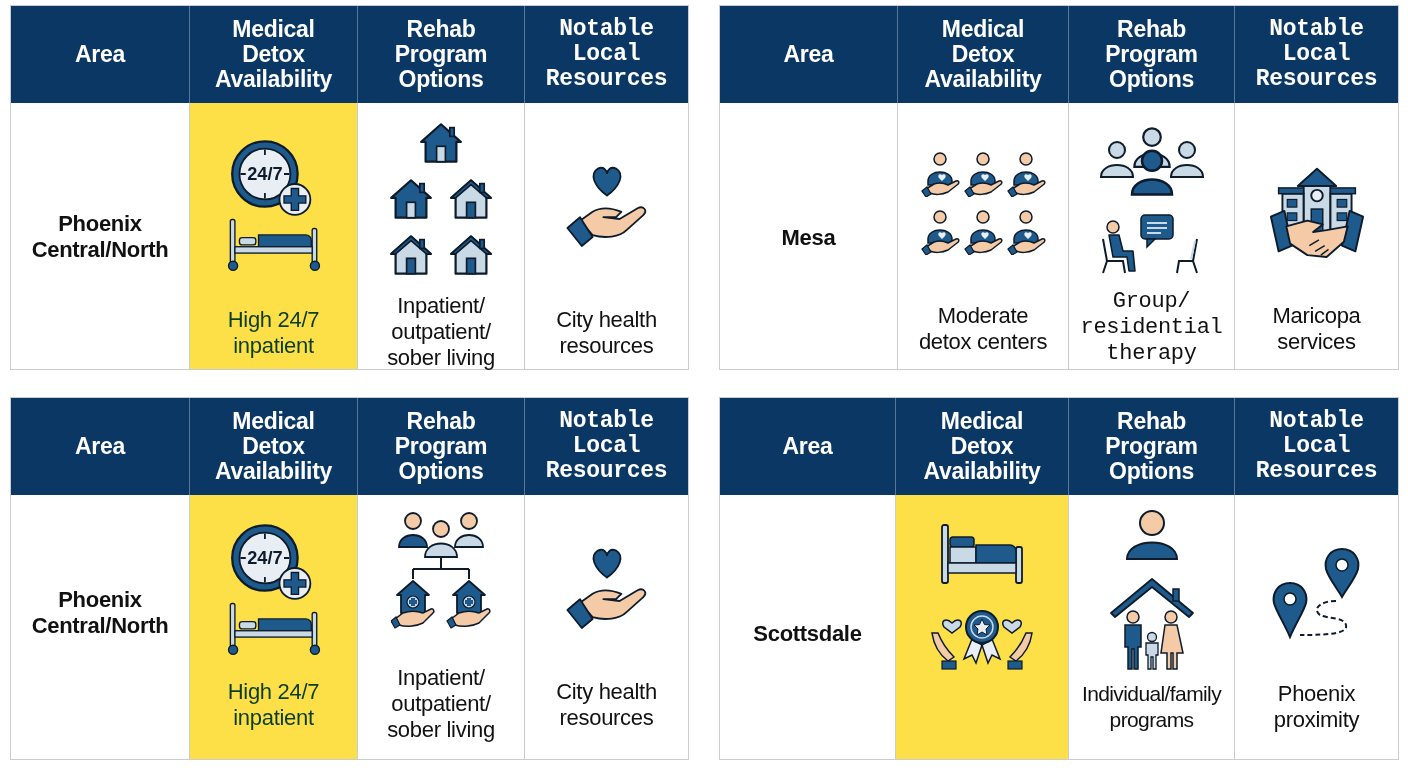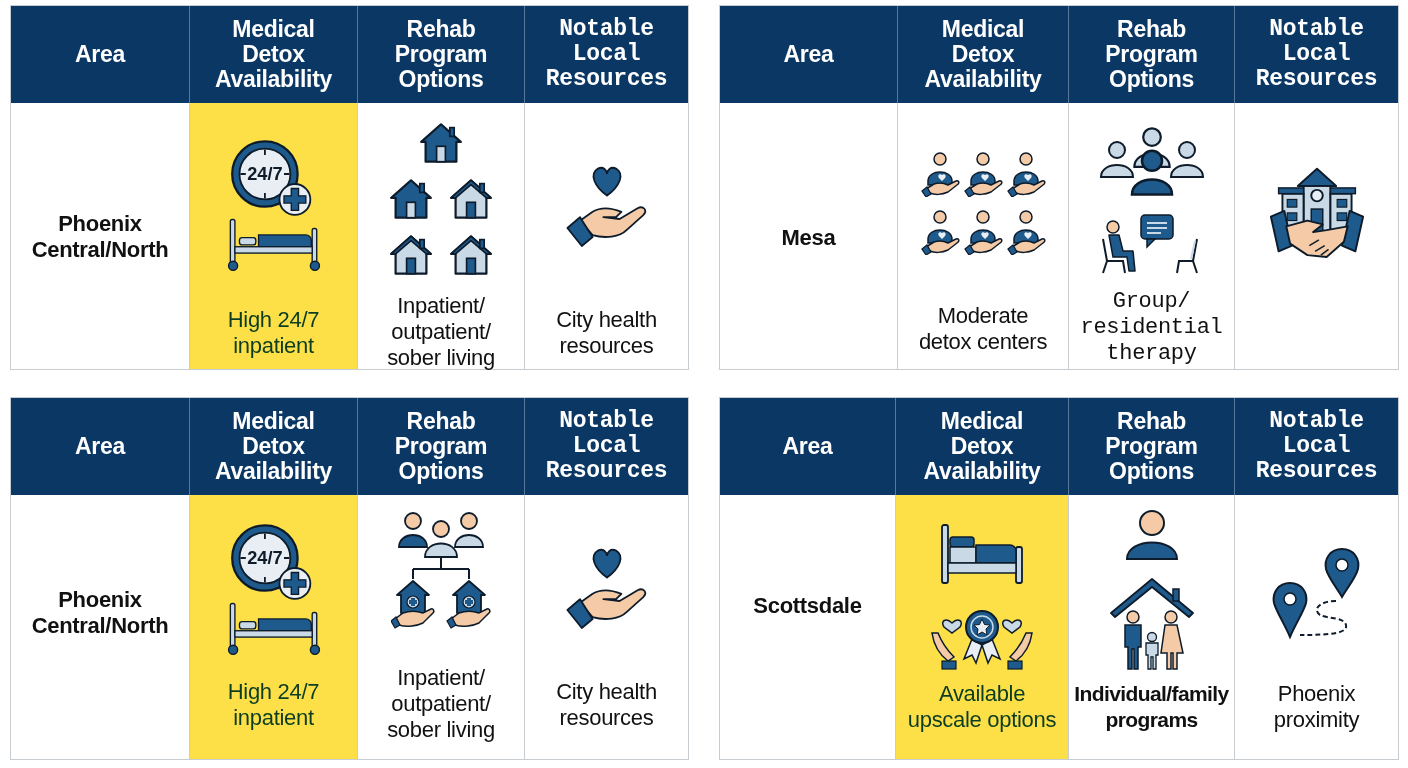--- a/index.html
+++ b/index.html
@@ -228,20 +228,22 @@
         <rect x="64" y="32" width="26" height="6" fill="#1e5a8c" stroke="#0d1b2a" stroke-width="1.5"></rect>
         <rect x="19" y="44" width="10" height="8" fill="#1e5a8c" stroke="#0d1b2a" stroke-width="1.2"></rect>
         <rect x="19" y="58" width="10" height="8" fill="#1e5a8c" stroke="#0d1b2a" stroke-width="1.2"></rect>
         <rect x="71" y="44" width="10" height="8" fill="#1e5a8c" stroke="#0d1b2a" stroke-width="1.2"></rect>
         <rect x="71" y="58" width="10" height="8" fill="#1e5a8c" stroke="#0d1b2a" stroke-width="1.2"></rect>
         <path d="M2 62 L16 56 L24 92 L10 98 Z" fill="#1e5a8c" stroke="#0d1b2a" stroke-width="2" stroke-linejoin="round"></path>
         <path d="M98 62 L84 56 L76 92 L90 98 Z" fill="#1e5a8c" stroke="#0d1b2a" stroke-width="2" stroke-linejoin="round"></path>
         <path d="M18 72 L40 66 L56 70 L46 78 L60 76 L82 72 L78 88 L60 104 L40 102 L22 90 Z" fill="#f5cba7" stroke="#0d1b2a" stroke-width="2" stroke-linejoin="round"></path>
         <path d="M42 92 L52 86 M48 98 L58 92 M54 102 L62 96" stroke="#0d1b2a" stroke-width="1.5"></path>
       </svg>
+      <div class="cell-text" style="top:200px;">Maricopa
+services</div>
     </div>
   </div>
 </div>
 
 <div class="tbl" style="left:10px; top:397px; width:679px; height:363px;">
   <div class="hdr" style="height:97px;">
     <div class="hc" style="width:179px;">Area</div>
     <div class="hc" style="width:168px;">Medical
 Detox
 Availability</div>
@@ -310,21 +312,21 @@
 Availability</div>
     <div class="hc" style="width:166px;">Rehab
 Program
 Options</div>
     <div class="hc" style="width:163px;">Notable
 Local
 Resources</div>
   </div>
   <div class="body" style="top:97px;">
     <div class="bc" style="width:176px;">
-      <div class="area-label" style="top:98px;">Scottsdale</div>
+      <div class="area-label" style="top:126px;">Scottsdale</div>
     </div>
     <div class="bc green" style="width:173px;">
       <svg class="icon" style="top:28px;" width="112" height="150" viewBox="0 0 112 150">
         <rect x="16" y="2" width="6" height="58" rx="2" fill="#c9d9e6" stroke="#0d1b2a" stroke-width="1.8"></rect>
         <rect x="90" y="24" width="6" height="36" rx="2" fill="#c9d9e6" stroke="#0d1b2a" stroke-width="1.8"></rect>
         <rect x="24" y="14" width="24" height="10" rx="3" fill="#1e5a8c" stroke="#0d1b2a" stroke-width="1.5"></rect>
         <rect x="24" y="24" width="26" height="16" fill="#c9d9e6" stroke="#0d1b2a" stroke-width="1.5"></rect>
         <path d="M50 22 h34 a6 6 0 0 1 6 6 v12 h-40 Z" fill="#1e5a8c" stroke="#0d1b2a" stroke-width="1.5"></path>
         <rect x="22" y="40" width="68" height="10" fill="#c9d9e6" stroke="#0d1b2a" stroke-width="1.5"></rect>
         <path d="M46 116 L38 136 L46 132 L50 140 L56 122 Z" fill="#e8eef3" stroke="#0d1b2a" stroke-width="1.5"></path>
@@ -332,37 +334,35 @@
         <circle cx="56" cy="104" r="16" fill="#1e5a8c" stroke="#0d1b2a" stroke-width="2"></circle>
         <circle cx="56" cy="104" r="11" fill="none" stroke="#c9d9e6" stroke-width="1.5"></circle>
         <path d="M56 96 L58.5 101.5 L64 102 L60 106 L61 112 L56 109 L51 112 L52 106 L48 102 L53.5 101.5 Z" fill="#e8eef3" stroke="#0d1b2a" stroke-width="1"></path>
         <path d="M26 100 C20 94 14 98 18 104 L26 110 L34 104 C38 98 32 94 26 100 Z" fill="#c9d9e6" stroke="#0d1b2a" stroke-width="1.5"></path>
         <path d="M86 100 C80 94 74 98 78 104 L86 110 L94 104 C98 98 92 94 86 100 Z" fill="#c9d9e6" stroke="#0d1b2a" stroke-width="1.5"></path>
         <path d="M6 110 C8 124 14 132 22 138 L28 134 C22 128 16 120 12 110 Z" fill="#f5cba7" stroke="#0d1b2a" stroke-width="1.5"></path>
         <rect x="16" y="138" width="14" height="8" fill="#1e5a8c" stroke="#0d1b2a" stroke-width="1.2"></rect>
         <path d="M106 110 C104 124 98 132 90 138 L84 134 C90 128 96 120 100 110 Z" fill="#f5cba7" stroke="#0d1b2a" stroke-width="1.5"></path>
         <rect x="82" y="138" width="14" height="8" fill="#1e5a8c" stroke="#0d1b2a" stroke-width="1.2"></rect>
       </svg>
-      <div class="cell-text" style="top:186px;">Available
-upscale options</div>
     </div>
     <div class="bc" style="width:166px;">
       <svg class="icon" style="top:14px;" width="90" height="166" viewBox="0 0 90 166">
         <circle cx="45" cy="14" r="12" fill="#f5cba7" stroke="#0d1b2a" stroke-width="2"></circle>
         <path d="M20 50 C20 28 70 28 70 50 Z" fill="#1e5a8c" stroke="#0d1b2a" stroke-width="2"></path>
         <path d="M4 104 L45 70 L86 104 L82 108 L45 78 L8 108 Z" fill="#1e5a8c" stroke="#0d1b2a" stroke-width="1.8" stroke-linejoin="round"></path>
         <rect x="66" y="80" width="6" height="12" fill="#1e5a8c" stroke="#0d1b2a" stroke-width="1.5"></rect>
         <circle cx="26" cy="108" r="6" fill="#f5cba7" stroke="#0d1b2a" stroke-width="1.5"></circle>
         <path d="M18 116 h16 v22 h-3 v22 h-4 v-20 h-2 v20 h-4 v-22 h-3 Z" fill="#1e5a8c" stroke="#0d1b2a" stroke-width="1.5"></path>
         <circle cx="45" cy="128" r="4.5" fill="#c9d9e6" stroke="#0d1b2a" stroke-width="1.3"></circle>
         <path d="M39 134 h12 v12 h-2 v14 h-3 v-12 h-2 v12 h-3 v-14 h-2 Z" fill="#c9d9e6" stroke="#0d1b2a" stroke-width="1.3"></path>
         <circle cx="64" cy="108" r="6" fill="#f5cba7" stroke="#0d1b2a" stroke-width="1.5"></circle>
         <path d="M58 116 h12 l6 28 h-6 v16 h-4 v-16 h-2 v16 h-4 v-16 h-6 Z" fill="#f5cba7" stroke="#0d1b2a" stroke-width="1.5"></path>
       </svg>
-      <div class="cell-text" style="top:186px; font-size:21px; letter-spacing:-0.6px;font-weight:bold;">Individual/family
+      <div class="cell-text" style="top:186px; font-size:21px; letter-spacing:-0.6px;">Individual/family
 programs</div>
     </div>
     <div class="bc" style="width:163px;">
       <svg class="icon" style="top:50px;" width="90" height="96" viewBox="0 0 90 96">
         <path d="M70 4 C58 4 52 14 54 24 C56 32 64 42 70 52 C76 42 84 32 86 24 C88 14 82 4 70 4 Z" fill="#1e5a8c" stroke="#0d1b2a" stroke-width="2"></path>
         <circle cx="70" cy="20" r="6" fill="#ffffff" stroke="#0d1b2a" stroke-width="1.5"></circle>
         <path d="M18 38 C6 38 0 48 2 58 C4 66 12 78 18 92 C24 78 32 66 34 58 C36 48 30 38 18 38 Z" fill="#1e5a8c" stroke="#0d1b2a" stroke-width="2"></path>
         <circle cx="18" cy="54" r="6" fill="#ffffff" stroke="#0d1b2a" stroke-width="1.5"></circle>
         <path d="M64 56 C48 56 40 64 48 70 C56 74 72 72 74 80 C76 88 60 90 28 90" fill="none" stroke="#0d1b2a" stroke-width="2" stroke-dasharray="5 3"></path>
       </svg>

